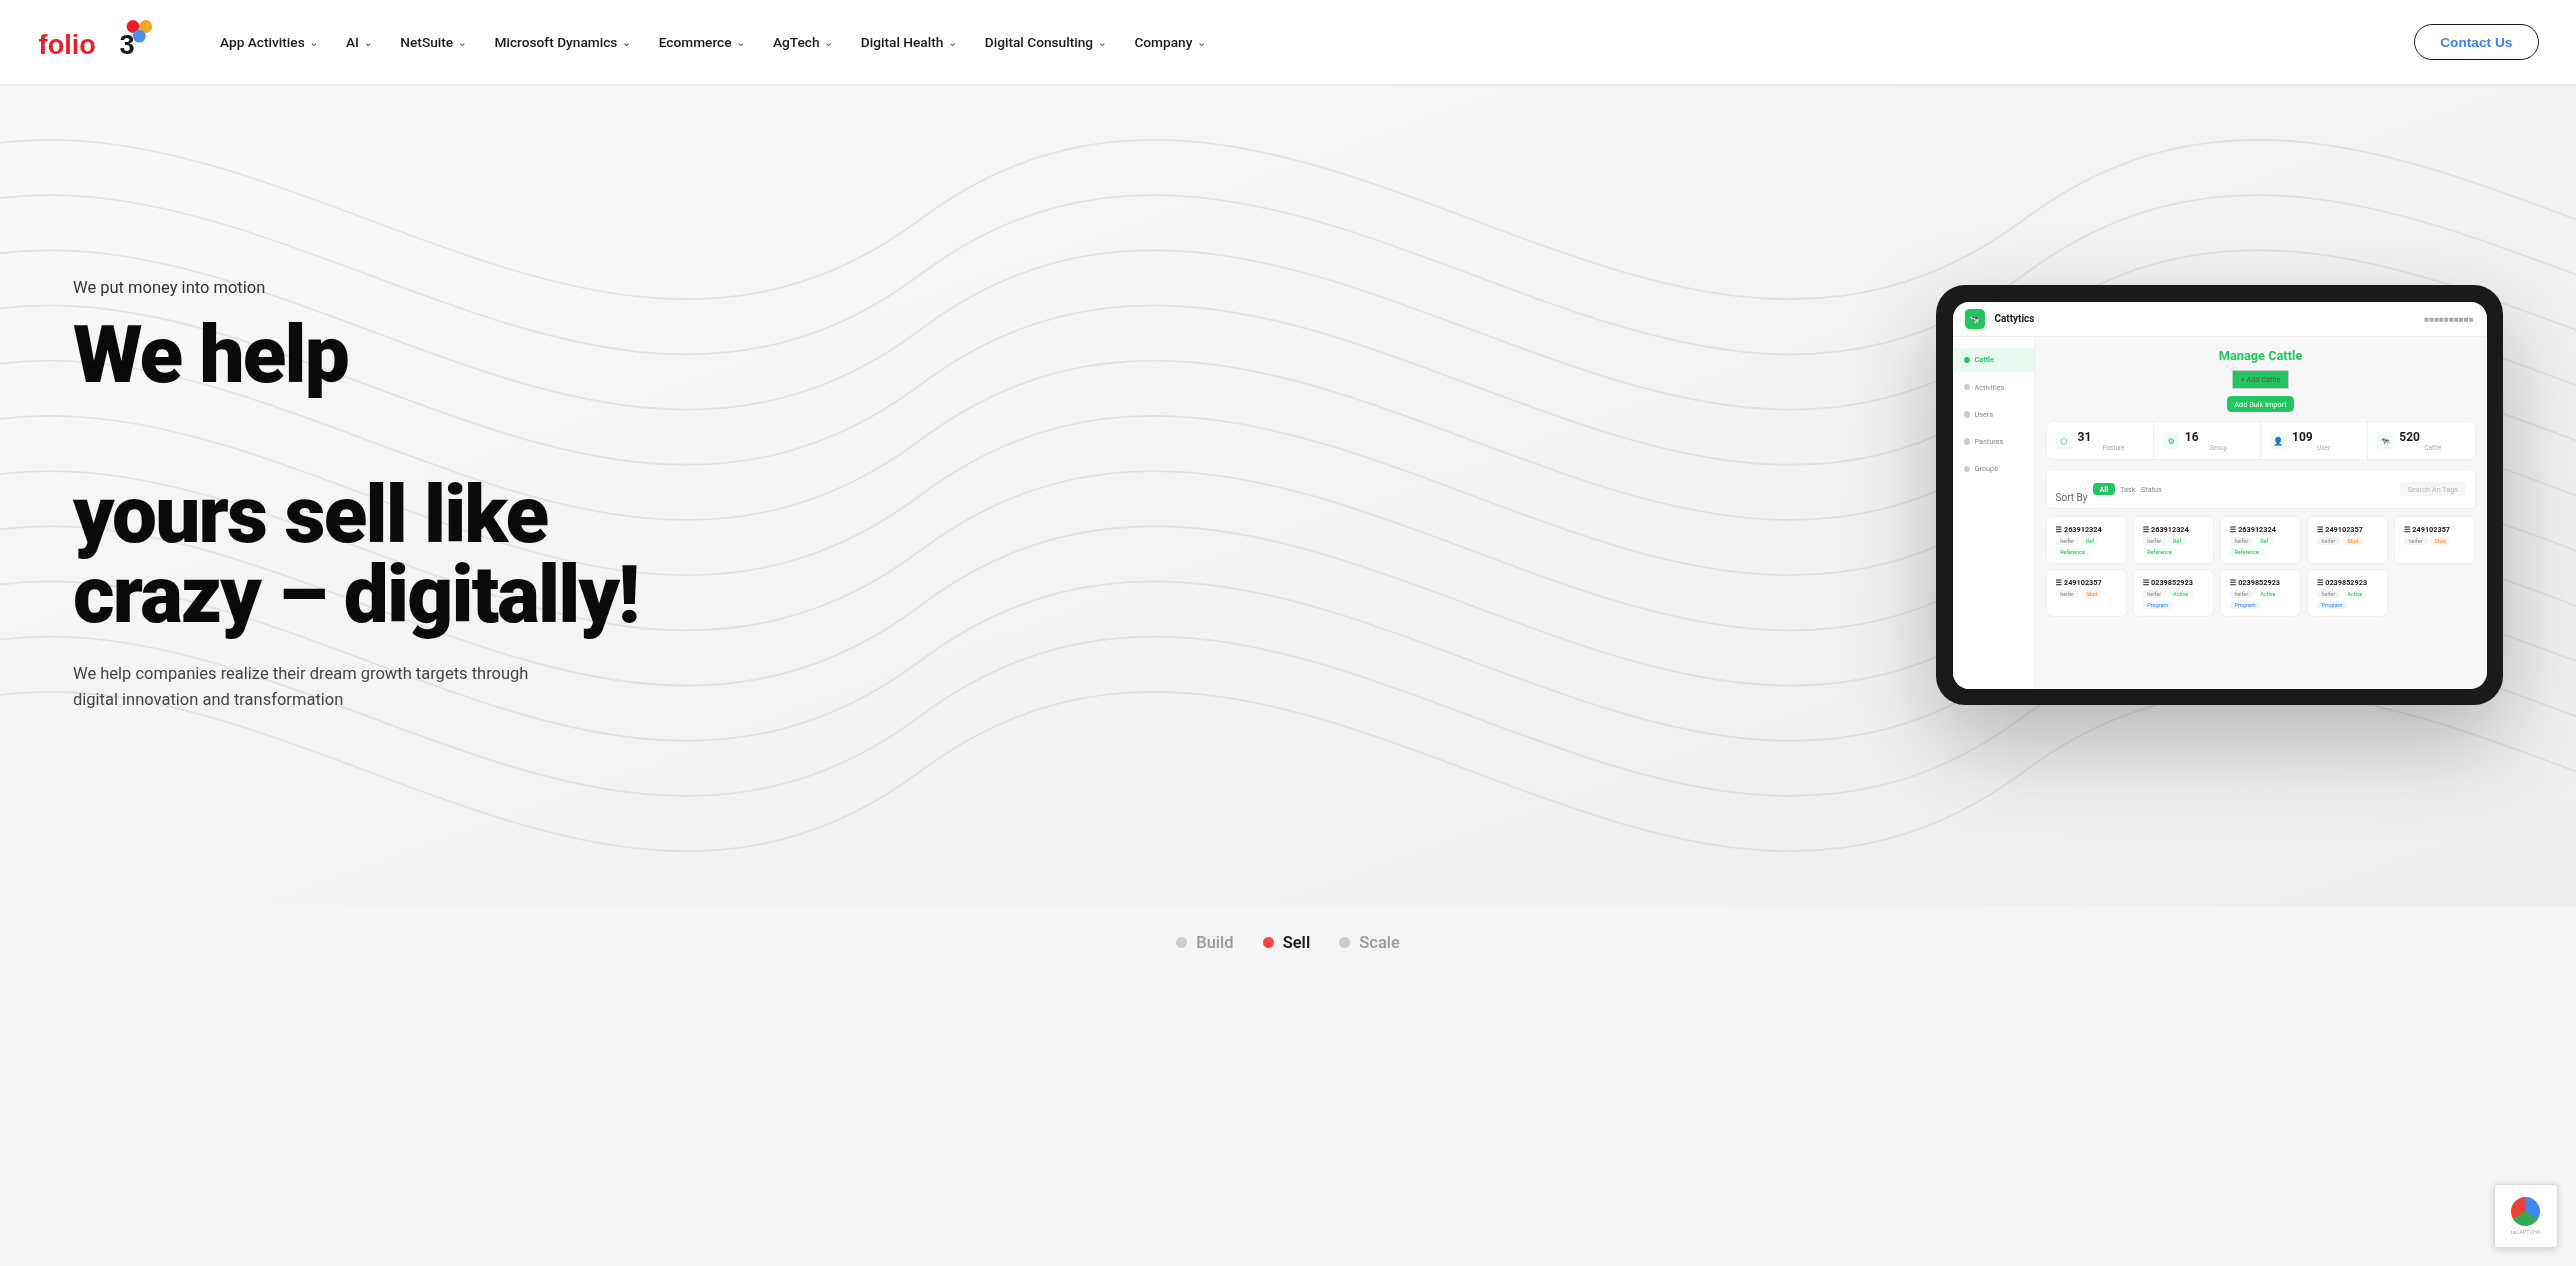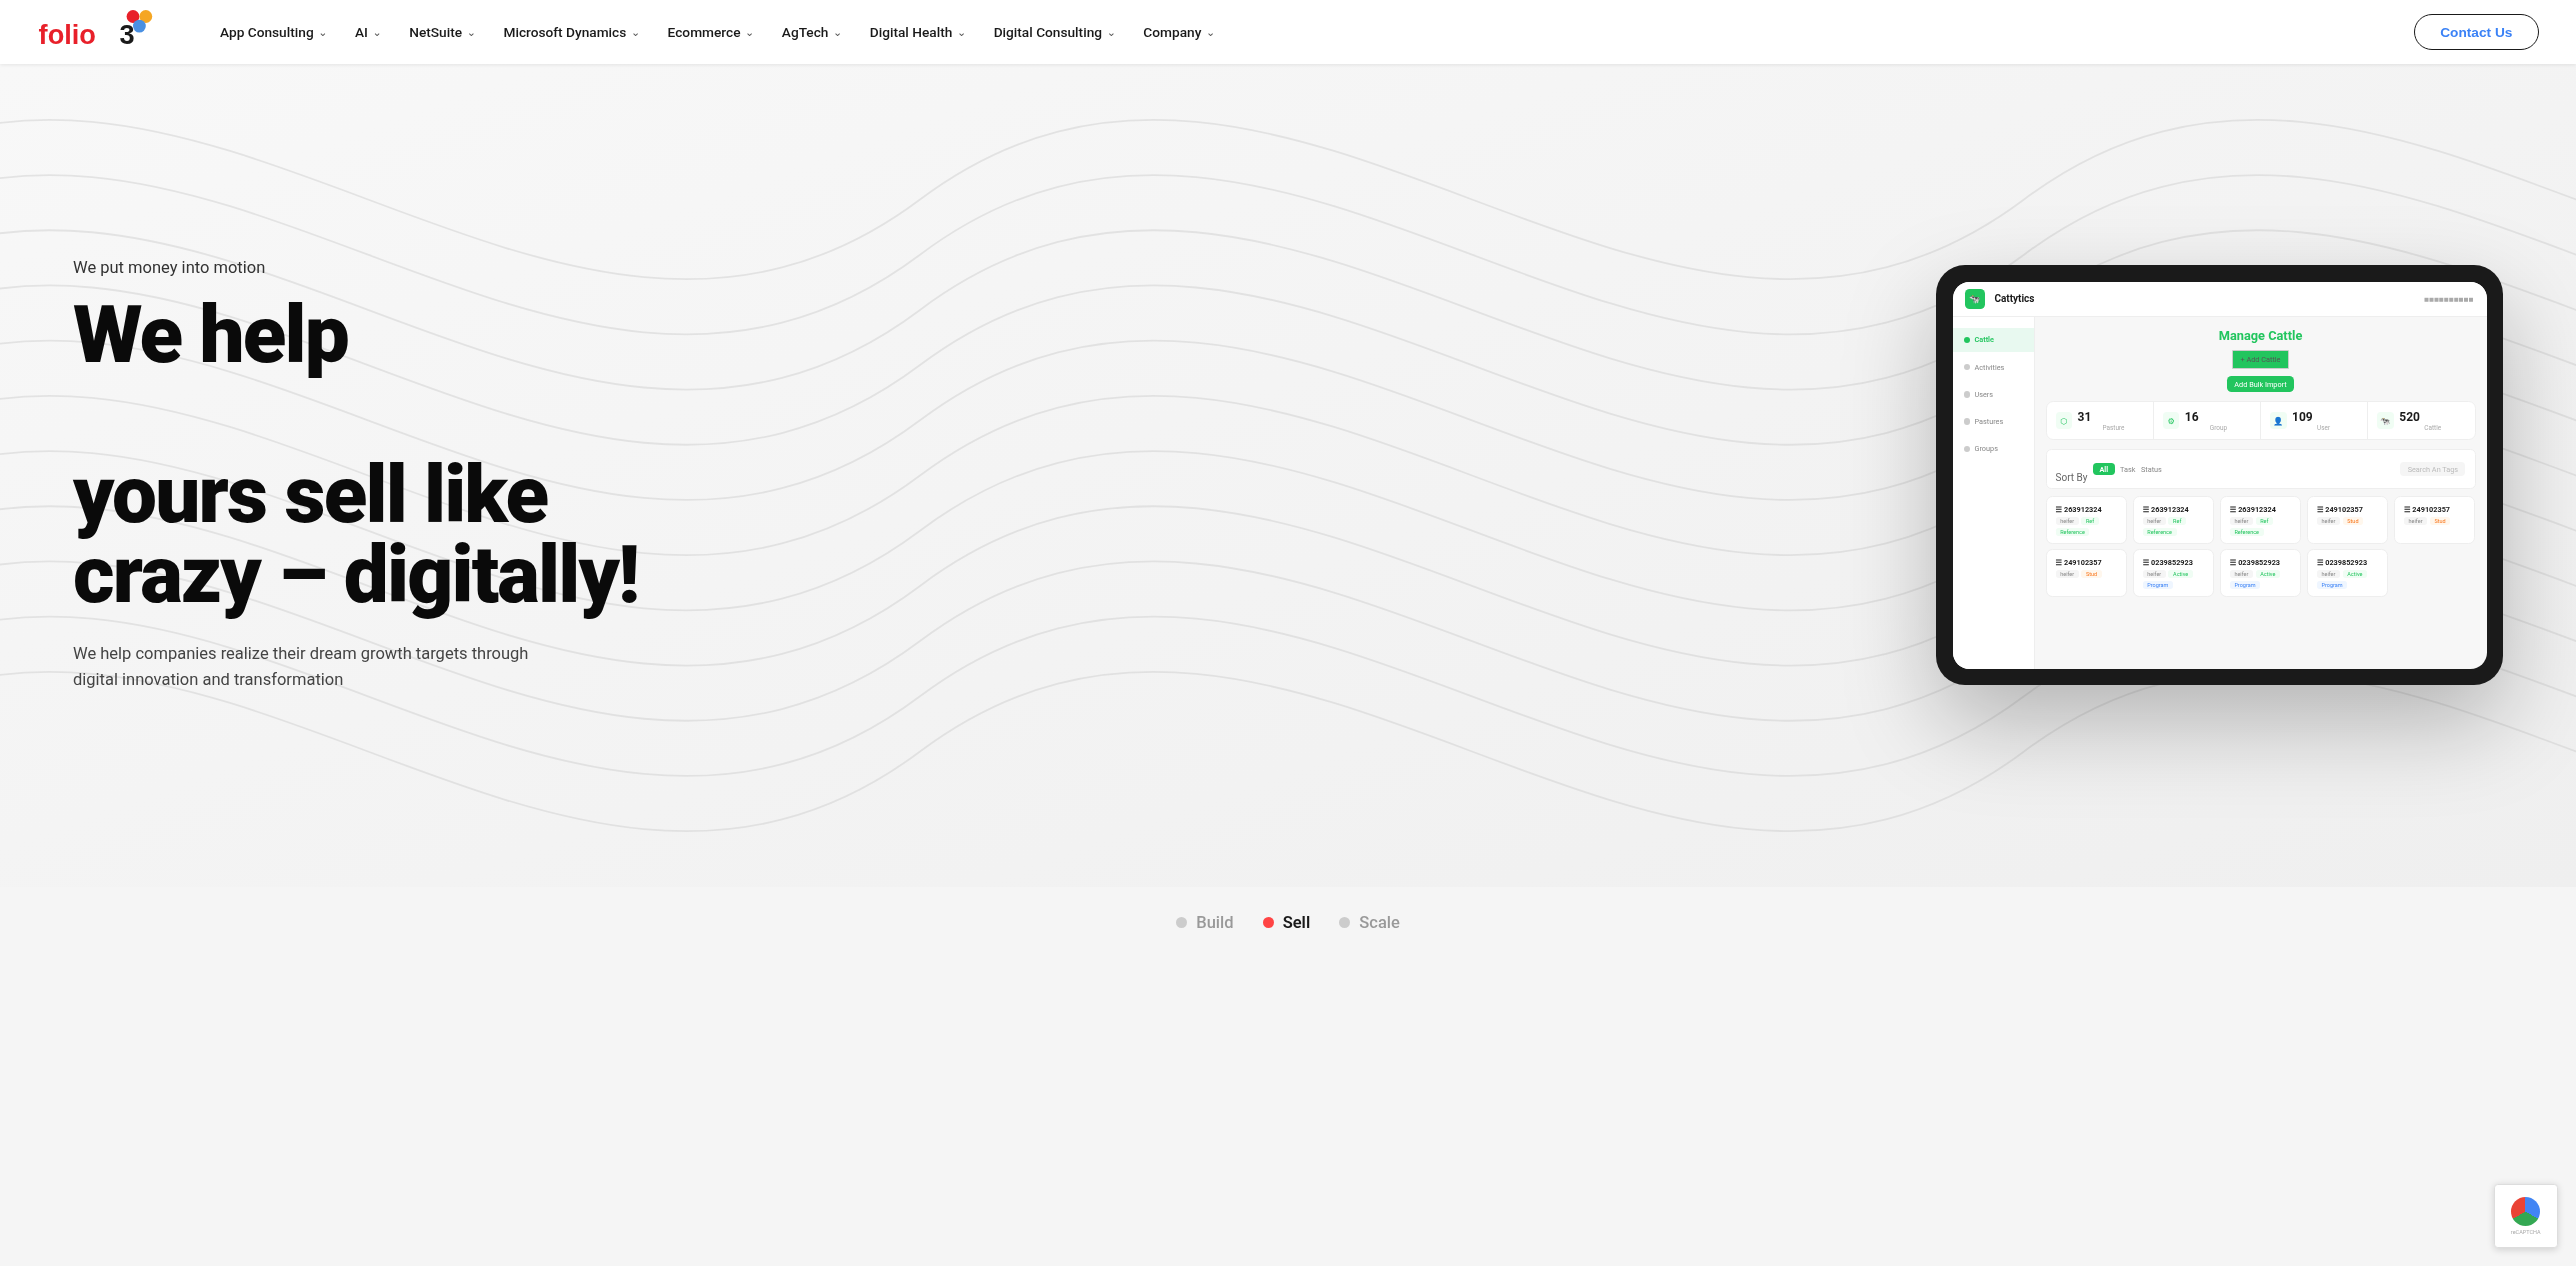--- a/index.html
+++ b/index.html
@@ -9,21 +9,21 @@
       background: #f5f5f5;
       overflow-x: hidden;
     }
 
     
     nav {
       background: #fff;
       display: flex;
       align-items: center;
       padding: 0 37px;
-      height: 64px;
+      height: 84px;
       box-shadow: 0 0.9px 3.7px rgba(0,0,0,0.08);
       position: relative;
       z-index: 10;
     }
 
     .logo-wrap {
       display: flex;
       align-items: center;
       margin-right: 44px;
       flex-shrink: 0;
@@ -479,21 +479,21 @@
       <text x="103" y="44" font-family="Arial Black, sans-serif" font-size="34" font-weight="900" fill="#1a1a1a">3</text>
 
       <circle cx="120" cy="10" r="8" fill="#e8202a"></circle>
       <circle cx="136" cy="10" r="8" fill="#f5a623"></circle>
       <circle cx="128" cy="22" r="8" fill="#4a90e2"></circle>
     </svg>
   </div>
 
   <div class="nav-links">
     <div class="nav-item">
-      <span>App Consulting</span>
+      <span>App Activities</span>
       <span class="chevron">⌄</span>
     </div>
     <div class="nav-item">
       <span>AI</span>
       <span class="chevron">⌄</span>
     </div>
     <div class="nav-item">
       <span>NetSuite</span>
       <span class="chevron">⌄</span>
     </div>

